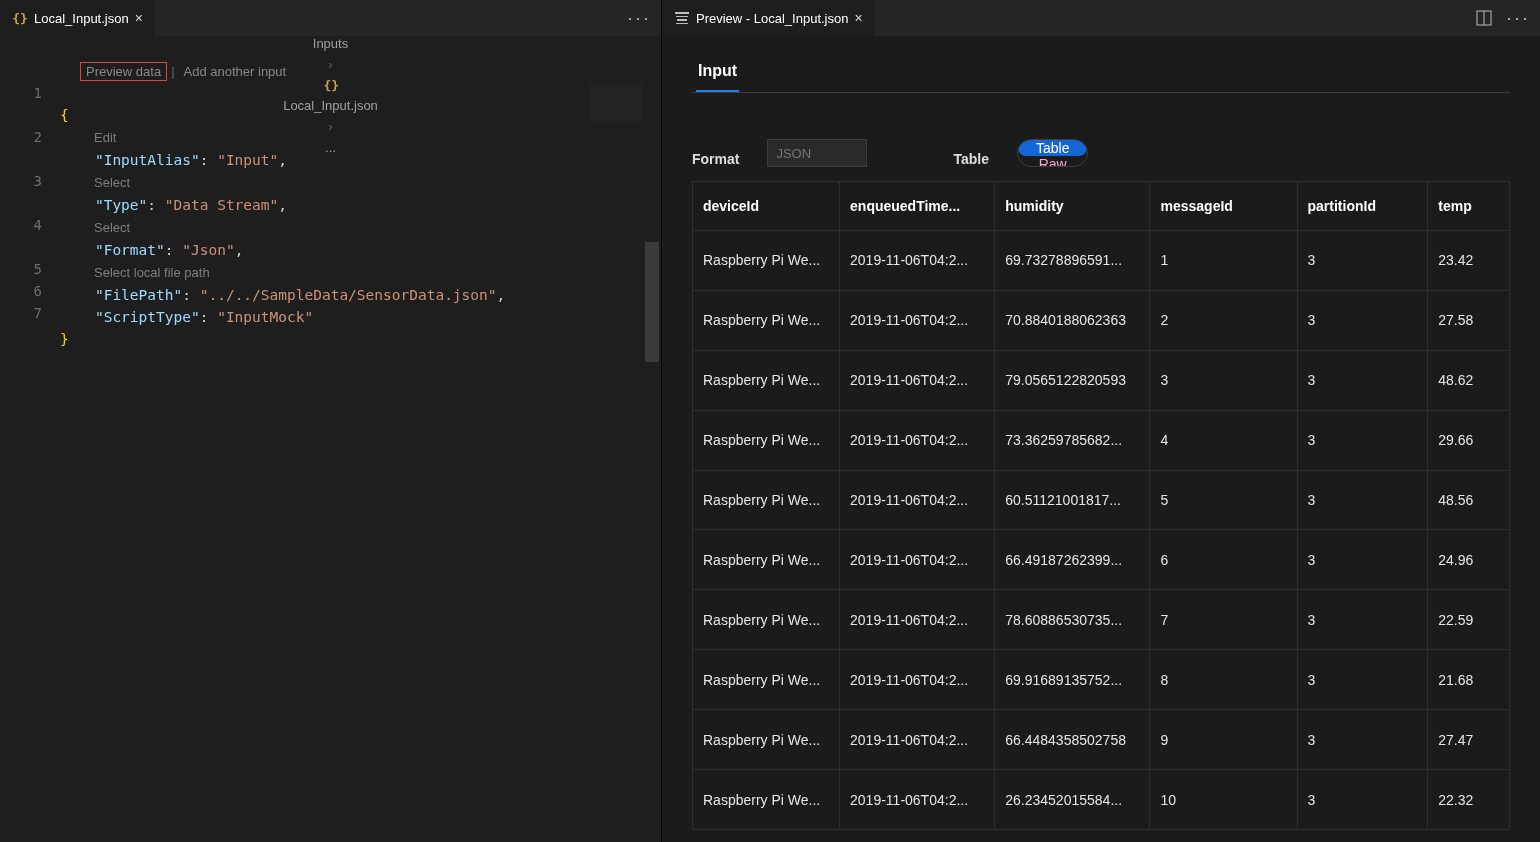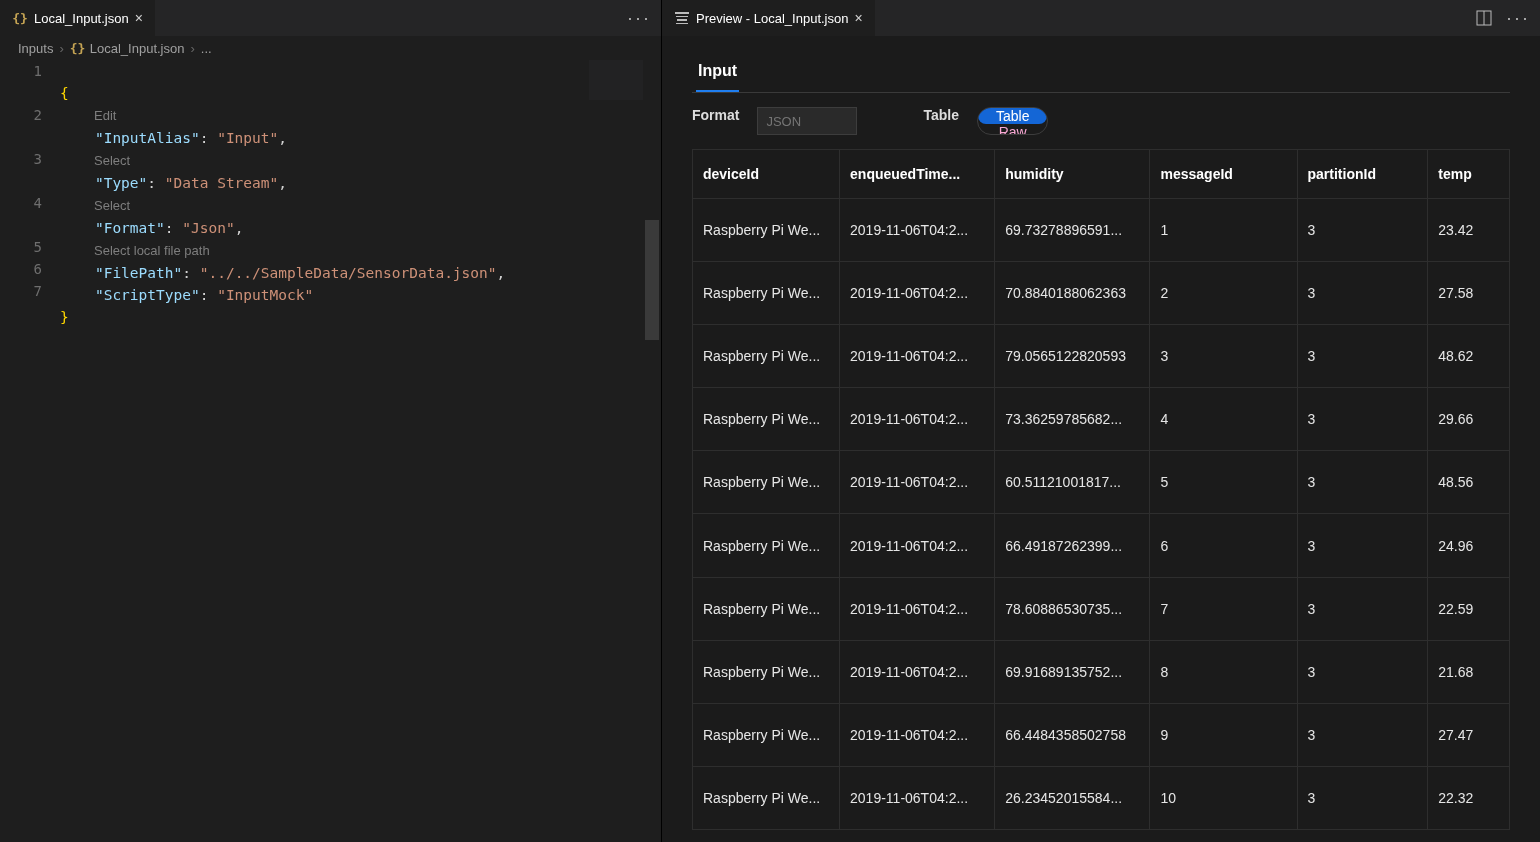--- a/index.html
+++ b/index.html
@@ -36,21 +36,21 @@
 }
 .tab .icon { width: 16px; height: 16px; display: flex; align-items: center; justify-content: center; }
 .tab-close { opacity: .8; cursor: pointer; font-size: 14px; }
 .tab-actions { display: flex; align-items: center; gap: 14px; color: #bbbbbb; }
 .dots { font-size: 18px; letter-spacing: 2px; cursor: pointer; }
 .split-icon { width: 16px; height: 16px; }
 
 
 .breadcrumb {
   height: 24px; display: flex; align-items: center; gap: 6px;
-  padding: 0 18px; font-size: 13px; color: #a0a0a0;
+  padding: 0 18px; font-size: 13px; color: #a0a0a0; flex-direction: column;
 }
 .breadcrumb .sep { color: #666; }
 .bc-icon { width: 14px; height: 14px; }
 
 
 .codelens-row {
   display: flex; align-items: center; gap: 2px;
   padding-left: 80px; height: 22px;
 }
 .codelens {
@@ -82,21 +82,21 @@
 .scroll-thumb { position:absolute; right:0; top:160px; width:14px; height:120px; background:#3a3a3a; border-radius:0; }
 .minimap { position:absolute; right:18px; top:0; width:54px; height:40px; background:#252526; opacity:.6; }
 
 
 .preview-body { flex:1; padding: 20px 30px 12px 30px; display:flex; flex-direction:column; }
 .preview-tab {
   display:inline-block; padding: 6px 2px 10px 2px; font-size: 16px; font-weight:600;
   color:#fff; border-bottom: 2px solid #1f7ef0;
 }
 .preview-tabrow { border-bottom:1px solid #3a3a3a; margin-bottom:14px; padding-left:4px;}
-.controls { display:flex; align-items:flex-start; gap:18px; margin-bottom:14px; font-size:14px; }
+.controls { display:flex; align-items:flex-end; gap:28px; margin-bottom:14px; font-size:14px;margin-top:32px; }
 .ctrl-label { color:#ddd; font-weight:600; }
 .format-input {
   width:100px; height:28px; background:#2a2a2a; border:1px solid #3d3d3d;
   color:#888; padding:0 8px; font-size:13px;
 }
 .toggle {
   display:flex; border:1px solid #3d3d3d; border-radius:16px; overflow:hidden;
   height:28px; align-items:center;flex-direction:column;
 }
 .toggle-btn { padding:0 18px; height:100%; display:flex; align-items:center; font-size:14px; color:#f9a8d4; cursor:pointer; }
@@ -143,20 +143,25 @@
 
   <div class="breadcrumb">
     <span>Inputs</span>
     <span class="sep">›</span>
     <span class="bc-icon braces">{}</span>
     <span>Local_Input.json</span>
     <span class="sep">›</span>
     <span>...</span>
   </div>
 
+  <div class="codelens-row">
+    <span class="codelens highlighted">Preview data</span>
+    <span class="codelens-sep">|</span>
+    <span class="codelens">Add another input</span>
+  </div>
 
   <div class="editor-wrap">
     <div class="gutter">
       <div>1</div>
         <div>&nbsp;</div>
         <div>2</div>
         <div>&nbsp;</div>
         <div>3</div>
         <div>&nbsp;</div>
         <div>4</div>

